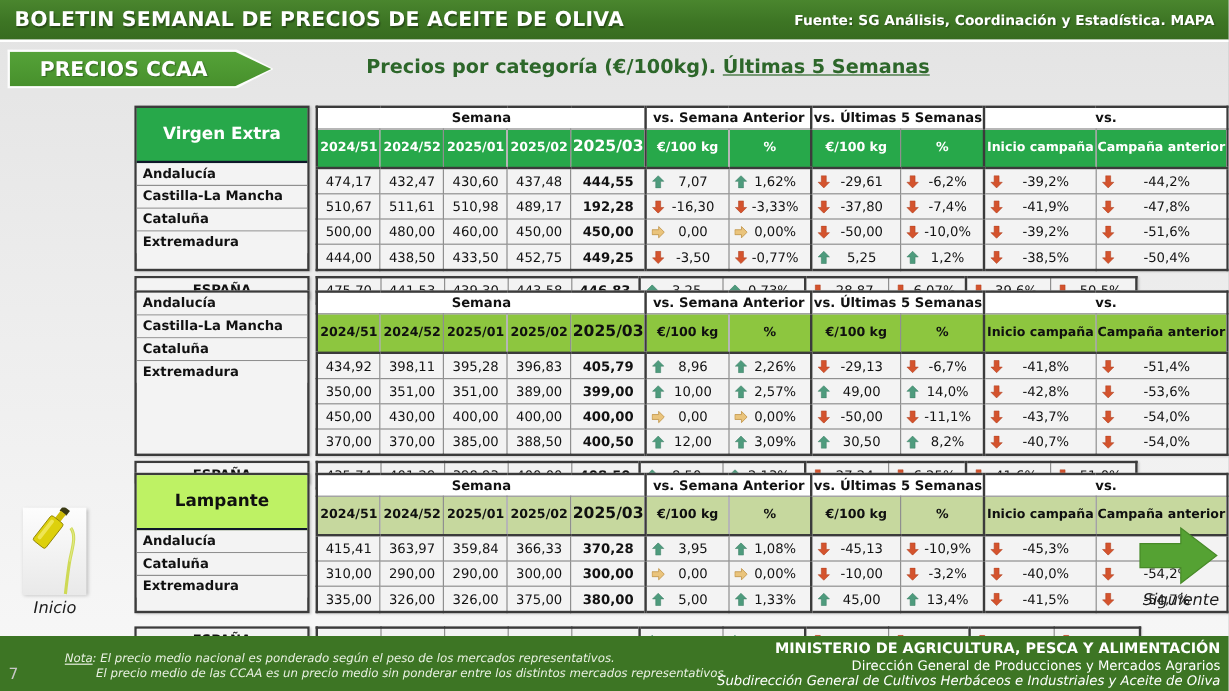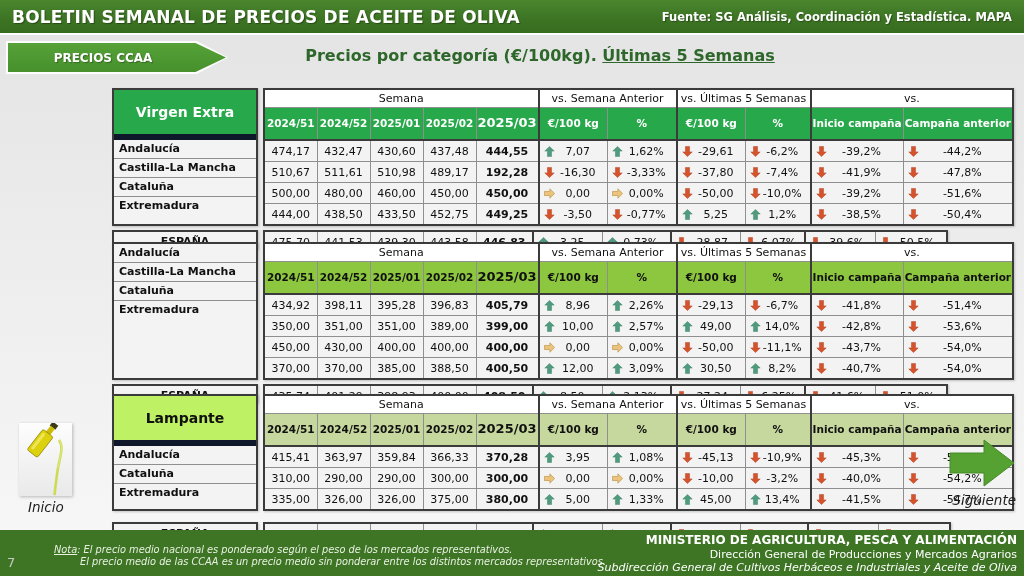--- a/index.html
+++ b/index.html
@@ -13,40 +13,40 @@
           padding:16px 12px;box-sizing:border-box;}
   .topbar .t{color:#fff;font-weight:bold;font-size:17px;letter-spacing:.2px;text-shadow:1px 1px 1px rgba(0,0,0,.35);}
   .topbar .src{color:#fff;font-weight:bold;font-size:11.5px;text-shadow:1px 1px 1px rgba(0,0,0,.3);}
   
   .banner-out{position:absolute;top:41px;left:6px;width:222px;height:33px;background:#fdfdfd;
               clip-path:polygon(0 0,86% 0,100% 50%,86% 100%,0 100%);
               filter:drop-shadow(1px 2px 2px rgba(0,0,0,.3));}
   .banner-in{position:absolute;top:2px;left:2px;right:2px;bottom:2px;background:linear-gradient(180deg,#55a238,#47902c);
              clip-path:polygon(0 0,86% 0,100% 50%,86% 100%,0 100%);
              display:flex;align-items:center;justify-content:center;}
-  .banner-in span{color:#fff;font-weight:bold;font-size:12px;margin-right:28px;text-shadow:1px 1px 1px rgba(0,0,0,.3);}
+  .banner-in span{color:#fff;font-weight:bold;font-size:17px;margin-right:28px;text-shadow:1px 1px 1px rgba(0,0,0,.3);}
   .page-title{position:absolute;top:46px;left:235px;width:610px;text-align:center;
               color:#2d672a;font-weight:bold;font-size:16px;}
   .page-title .u{text-decoration:underline;}
   
   .ptable{position:absolute;left:112px;}
   .trow{display:flex;gap:5px;}
   .lbox{width:146px;box-sizing:border-box;border:2px solid #3b3b3b;background:#f3f3f3;
         box-shadow:1px 1px 2px rgba(0,0,0,.2);}
   .lbox .cat{height:44px;display:flex;align-items:center;justify-content:center;
-             font-weight:bold;font-size:14px;border-bottom:6px solid #0f172a;}
+             font-weight:bold;font-size:14px;border-bottom:2px solid #0f172a;}
   .lbox .rl{height:18px;line-height:18px;font-weight:bold;font-size:11px;padding-left:5px;
             border-bottom:1px solid #8f8f8f;background:#f3f3f3;white-space:nowrap;}
   .lbox .rl:last-child{border-bottom:none;}
   .lbox.tot{height:19px;}
   .lbox.tot .rl{text-align:center;padding-left:0;height:19px;line-height:19px;border-bottom:none;}
   table.dbox{border-collapse:collapse;table-layout:fixed;background:#f3f3f3;
              box-shadow:1px 1px 2px rgba(0,0,0,.2);border:2px solid #3b3b3b;}
   table.dbox td{border:1px solid #8f8f8f;overflow:hidden;white-space:nowrap;}
-  tr.grp td{height:15px;background:#fff;font-weight:normal;font-size:11px;text-align:center;line-height:15px;}
+  tr.grp td{height:15px;background:#fff;font-weight:bold;font-size:11px;text-align:center;line-height:15px;}
   tr.chead td{height:29px;background:var(--hbg);color:var(--hfg);font-weight:bold;font-size:10.5px;
               text-align:center;vertical-align:middle;line-height:1.1;border-bottom:2px solid #3b3b3b;}
   tr.chead td.cur{font-size:13px;}
   tr.drow td{height:18px;font-size:11px;text-align:center;background:#f3f3f3;}
   tr.drow td.cur{font-weight:bold;}
   td.gsep{border-left:2px solid #3b3b3b !important;}
   td.m{padding:0 2px;}
   .mwrap{display:flex;align-items:center;height:100%;}
   .mwrap .v{flex:1;text-align:center;padding-right:4px;}
   .arr-svg{width:11px;height:11px;flex:0 0 11px;margin-left:2px;display:block;}

